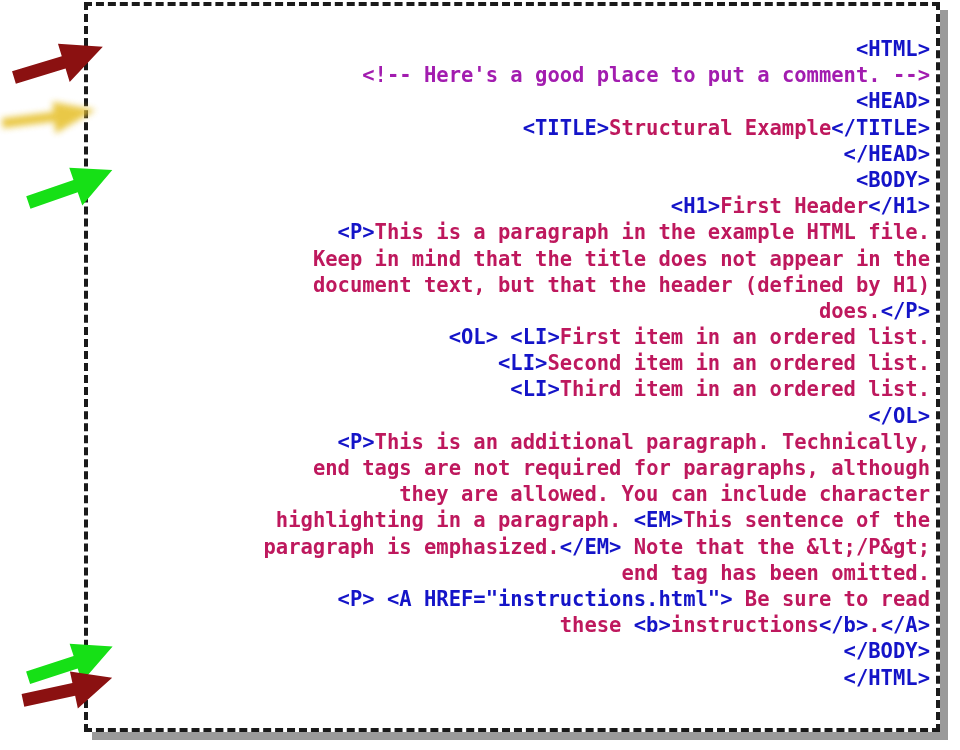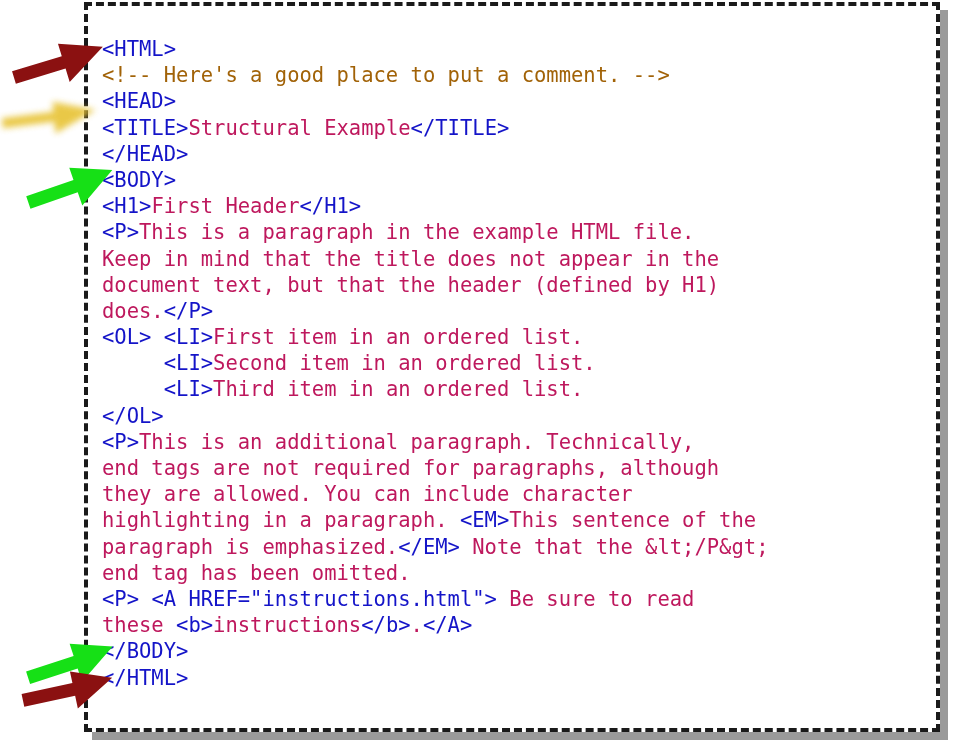--- a/index.html
+++ b/index.html
@@ -45,31 +45,32 @@
     z-index: 2;
   }
 
   .code-listing {
     position: absolute;
     left: 14px;
     top: 30px;
     right: 6px;
     font-family: "DejaVu Sans Mono", monospace;
     font-size: 20.5px;
-    font-weight: normal;
+    font-weight: bold;
     line-height: 26.2px;
     white-space: pre;
     color: #111111;
+    text-align: right;
   }
 
   .ln { display: block; height: 26.2px; }
 
   .tag  { color: #1414c8; }
   .txt  { color: #be185d; }
-  .cmt  { color: #a16207; }
+  .cmt  { color: #a21caf; }
 
   
   .arrow { position: absolute; z-index: 5; }
 
   .arrow svg { display: block; overflow: visible; }
 
   .blur-arrow { filter: blur(3.2px); opacity: 0.92; }
 </style>
 </head>
 <body>

